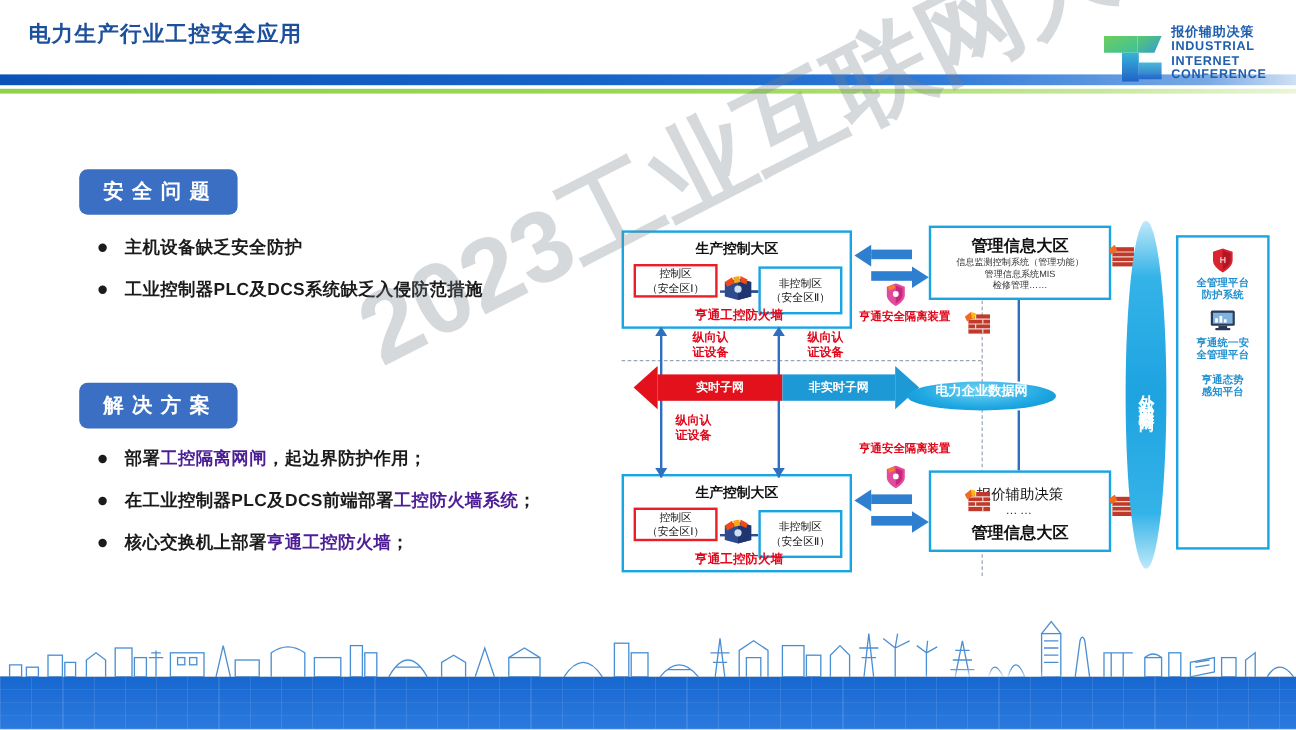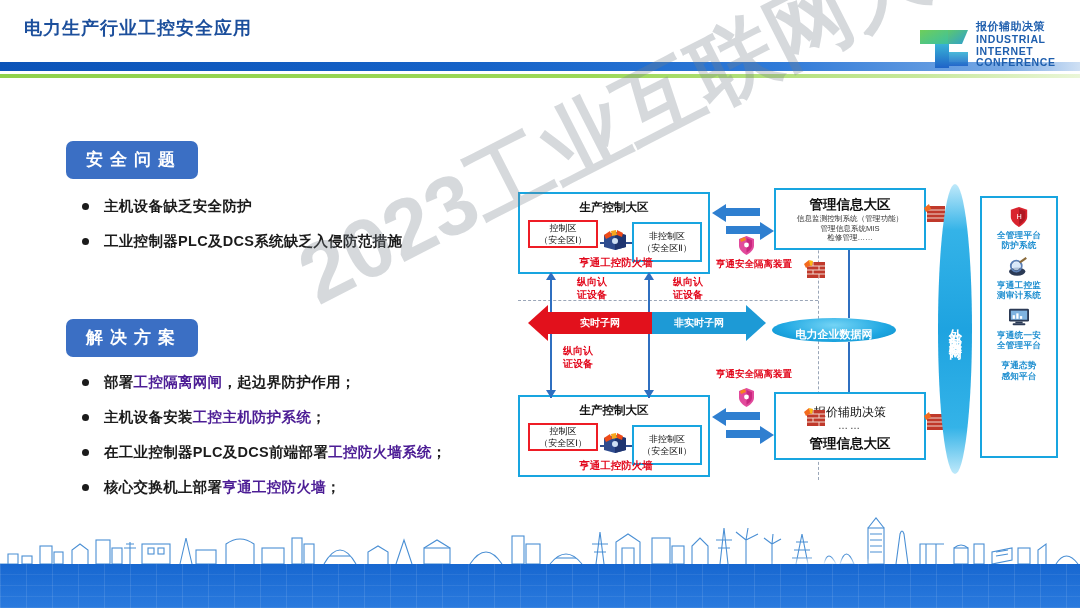--- a/index.html
+++ b/index.html
@@ -143,24 +143,24 @@
 
   
   .mgmt-box { position:absolute; border:2.5px solid #18a5e0; background:#fff; }
   #mgmt-top { left:274px; top:48px; width:152px; height:62px; }
   #mgmt-bottom { left:274px; top:252px; width:152px; height:68px; }
   .mgmt-title { font-size:13.5px; font-weight:700; color:#111; text-align:center; white-space:nowrap; }
   .mgmt-sub { font-size:7.6px; color:#333; text-align:center; line-height:9.6px; }
 
   
   #data-net {
-    position:absolute; left:272px; top:178px; width:124px; height:24px;
+    position:absolute; left:256px; top:178px; width:124px; height:24px;
     border-radius:50%;
     background:radial-gradient(ellipse at 50% 30%, #74d4f5 0%, #1ea7e2 60%, #0e8ec8 100%);
-    display:flex; align-items:flex-end; justify-content:center;
+    display:flex; align-items:flex-start; justify-content:center;
   }
   #data-net span { font-size:11px; font-weight:700; color:#ffffff; white-space:nowrap; }
 
   
   .brick { position:absolute; width:22px; height:20px; }
   .iso-label {
     position:absolute; width:104px; white-space:nowrap;
     font-size:9.5px; font-weight:700; color:#e2071b;
   }
   .shield-small { position:absolute; width:17px; height:19px; }
@@ -263,23 +263,20 @@
   <div class="bullet">主机设备缺乏安全防护</div>
   <div class="bullet">工业控制器PLC及DCS系统缺乏入侵防范措施</div>
 </div>
 
 <div class="badge" id="badge-solution">解决方案</div>
 <div class="bullets" id="solution-bullets">
   <div class="bullet">
     <span>部署</span><span class="hl">工控隔离网闸</span><span>，起边界防护作用；</span>
   </div>
   <div class="bullet">
-    <span>主机设备安装</span><span class="hl">工控主机防护系统</span><span>；</span>
-  </div>
-  <div class="bullet">
     <span>在工业控制器PLC及DCS前端部署</span><span class="hl">工控防火墙系统</span><span>；</span>
   </div>
   <div class="bullet">
     <span>核心交换机上部署</span><span class="hl">亨通工控防火墙</span><span>；</span>
   </div>
 </div>
 
 <div id="diagram">
 
   <div id="dashed-mid"></div>
@@ -467,32 +464,20 @@
     <div class="product-item">
       <div class="product-icon">
         <svg viewBox="0 0 22 24" width="20" height="22">
           <path d="M11 1 L20 4 L20 12 C20 18 11 23 11 23 C11 23 2 18 2 12 L2 4 Z" fill="#d9232e"></path>
           <path d="M11 3 L18 5.4 L18 12 C18 16.6 11 20.6 11 20.6 Z" fill="#b01722"></path>
           <text x="11" y="14" font-size="8" fill="#ffffff" text-anchor="middle" font-family="sans-serif">H</text>
         </svg>
       </div>
       <div class="product-label" style="white-space:pre-line">全管理平台
 防护系统</div>
-    </div>
-    <div class="product-item">
-      <div class="product-icon">
-        <svg viewBox="0 0 26 22" width="24" height="20">
-          <ellipse cx="11" cy="16" rx="9" ry="4.5" fill="#2b3a55"></ellipse>
-          <circle cx="10" cy="10" r="6" fill="none" stroke="#5b7fb5" stroke-width="2"></circle>
-          <circle cx="10" cy="10" r="4.6" fill="#cfe2f7" opacity=".8"></circle>
-          <line x1="14" y1="6" x2="21" y2="1" stroke="#8a6a3a" stroke-width="2.4"></line>
-        </svg>
-      </div>
-      <div class="product-label" style="white-space:pre-line">亨通工控监
-测审计系统</div>
     </div>
     <div class="product-item">
       <div class="product-icon">
         <svg viewBox="0 0 26 22" width="24" height="20">
           <rect x="2" y="2" width="22" height="14" rx="1.5" fill="#2b3a55"></rect>
           <rect x="4" y="4" width="18" height="10" fill="#7fb3e0"></rect>
           <rect x="6" y="9" width="2.5" height="4" fill="#ffffff"></rect>
           <rect x="10" y="7" width="2.5" height="6" fill="#ffffff"></rect>
           <rect x="14" y="10" width="2.5" height="3" fill="#ffffff"></rect>
           <rect x="9" y="16" width="8" height="2" fill="#2b3a55"></rect>

